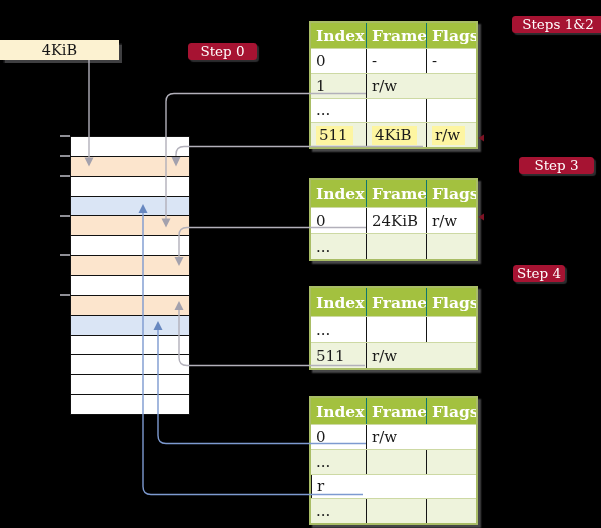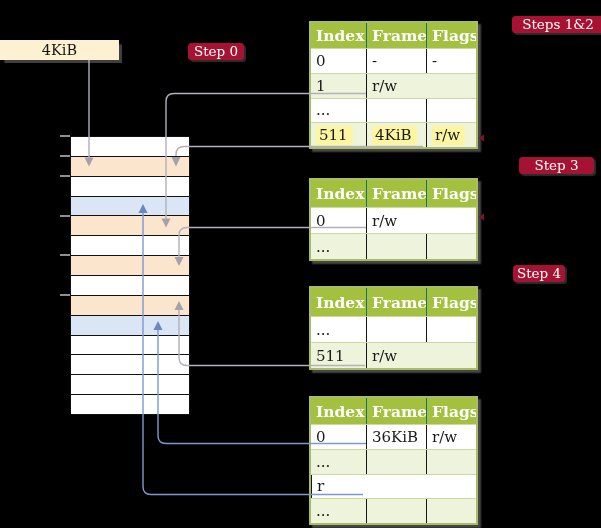--- a/index.html
+++ b/index.html
@@ -6,21 +6,21 @@
   #canvas{position:relative;width:601px;height:528px;background:#000;overflow:hidden;
           font-family:"DejaVu Serif","Liberation Serif",serif;}
   
   #pagesize{position:absolute;left:0;top:40px;width:119px;height:20px;background:#fcf2d1;
             color:#151515;text-align:center;font-size:14.5px;line-height:20px;
             box-shadow:2.5px 2.5px 1px rgba(140,140,145,.45);}
   
   .step{position:absolute;background:#a61332;color:#fff;font-size:13.5px;text-align:center;
         border-radius:3.5px;height:17px;line-height:17px;
         box-shadow:2px 2px 1px rgba(130,130,135,.35);}
-  #step0{left:188px;top:43px;width:56px;}
+  #step0{left:188px;top:43px;width:69px;}
   #steps12{left:512px;top:16px;width:92px;}
   #step3{left:519px;top:157px;width:75px;}
   #step4{left:513px;top:265px;width:52px;}
   
   #mem{position:absolute;left:70px;top:136px;width:120px;height:279px;box-sizing:border-box;
        border:1.4px solid #111;display:flex;flex-direction:column;background:#fff;}
   .mrow{flex:1;border-bottom:1.3px solid #111;}
   .mrow:last-child{border-bottom:none;}
   .mrow.free{background:#ffffff;}
   .mrow.page-table{background:#fce5cd;}
@@ -117,20 +117,21 @@
       </div>
     </div>
   <div id="t2" class="ftable">
       <div class="trow thead">
         <div class="tc c0">Index</div>
         <div class="tc c1">Frame</div>
         <div class="tc c2">Flags</div>
       </div>
       <div class="trow">
         <div class="tc c0">0</div>
+        <div class="tc c1">24KiB</div>
         <div class="tc c2">r/w</div>
       </div>
       <div class="trow shade">
         <div class="tc c0">...</div>
         <div class="tc c1"></div>
         <div class="tc c2"></div>
       </div>
     </div>
   <div id="t3" class="ftable">
       <div class="trow thead">
@@ -149,21 +150,20 @@
       </div>
     </div>
   <div id="t4" class="ftable">
       <div class="trow thead">
         <div class="tc c0">Index</div>
         <div class="tc c1">Frame</div>
         <div class="tc c2">Flags</div>
       </div>
       <div class="trow">
         <div class="tc c0">0</div>
-        <div class="tc c1">36KiB</div>
         <div class="tc c2">r/w</div>
       </div>
       <div class="trow shade">
         <div class="tc c0">...</div>
         <div class="tc c1"></div>
         <div class="tc c2"></div>
       </div>
       <div class="trow">
         <div class="tc c2">r</div>
       </div>

